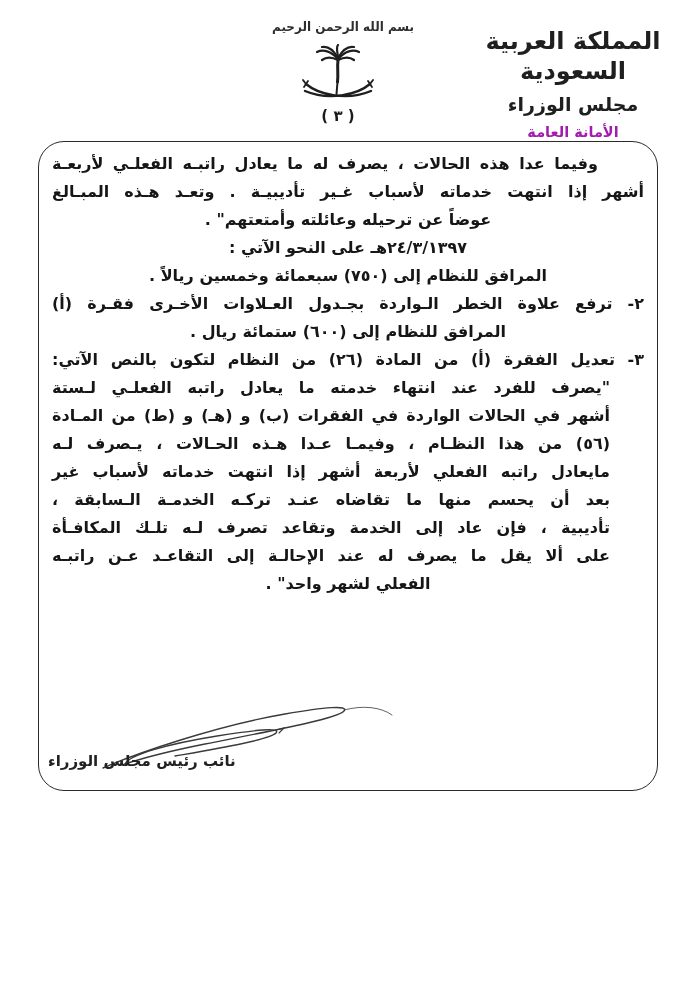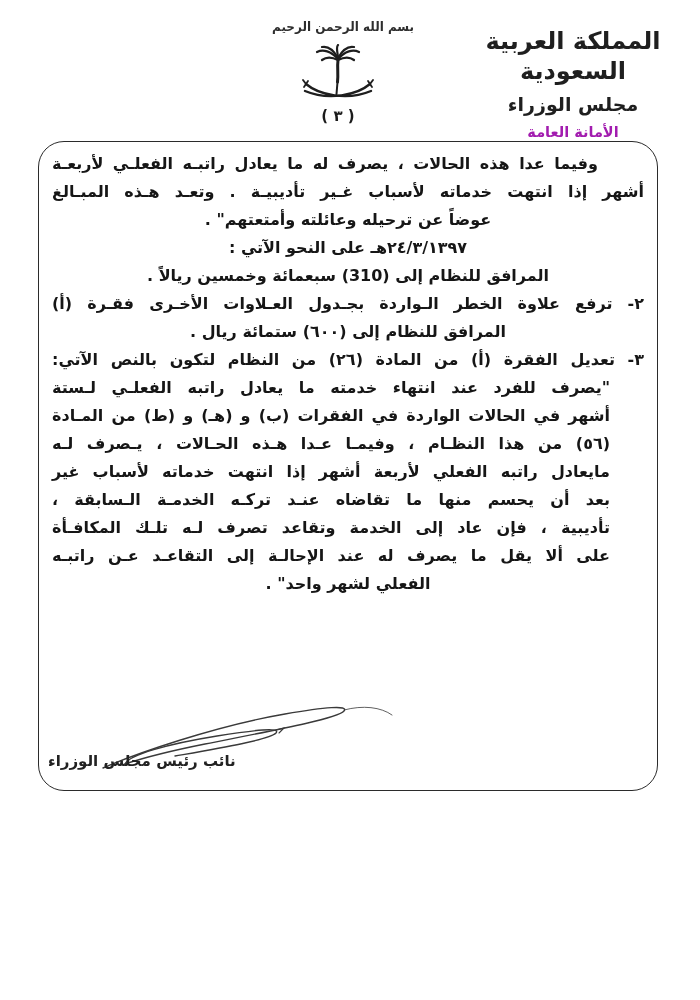--- a/index.html
+++ b/index.html
@@ -90,21 +90,21 @@
   </div>
 
   <div class="box"></div>
 
   <div class="document-body">
 
   <div class="bl j ind1">وفيما عدا هذه الحالات ، يصرف له ما يعادل راتبـه الفعلـي لأربعـة</div>
       <div class="bl j">أشهر إذا انتهت خدماته لأسباب غـير تأديبيـة . وتعـد هـذه المبـالغ</div>
       <div class="bl c">عوضاً عن ترحيله وعائلته وأمتعتهم" .</div>
       <div class="bl c">٢٤/٣/١٣٩٧هـ على النحو الآتي :</div>
-      <div class="bl c">المرافق للنظام إلى (310) سبعمائة وخمسين ريالاً .</div>
+      <div class="bl c">المرافق للنظام إلى (٧٥٠) سبعمائة وخمسين ريالاً .</div>
       <div class="bl j">٢-  ترفع علاوة الخطر الـواردة بجـدول العـلاوات الأخـرى فقـرة (أ)</div>
       <div class="bl c">المرافق للنظام إلى (٦٠٠) ستمائة ريال .</div>
       <div class="bl j">٣-  تعديل الفقرة (أ) من المادة (٢٦) من النظام لتكون بالنص الآتي:</div>
       <div class="bl j indq">"يصرف للفرد عند انتهاء خدمته ما يعادل راتبه الفعلـي لـستة</div>
       <div class="bl j indq">أشهر في الحالات الواردة في الفقرات (ب) و (هـ) و (ط) من المـادة</div>
       <div class="bl j indq">(٥٦) من هذا النظـام ، وفيمـا عـدا هـذه الحـالات ، يـصرف لـه</div>
       <div class="bl j indq">مايعادل راتبه الفعلي لأربعة أشهر إذا انتهت خدماته لأسباب غير</div>
       <div class="bl j indq">بعد أن يحسم منها ما تقاضاه عنـد تركـه الخدمـة الـسابقة ،</div>
       <div class="bl j indq">تأديبية ، فإن عاد إلى الخدمة وتقاعد تصرف لـه تلـك المكافـأة</div>
       <div class="bl j indq">على ألا يقل ما يصرف له عند الإحالـة إلى التقاعـد عـن راتبـه</div>

